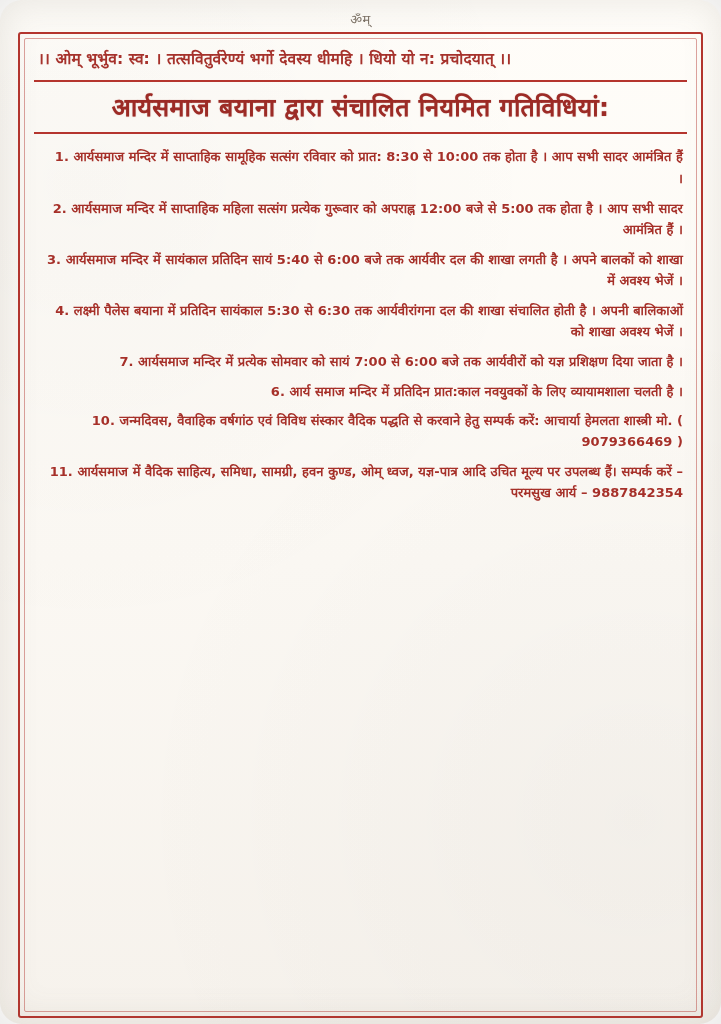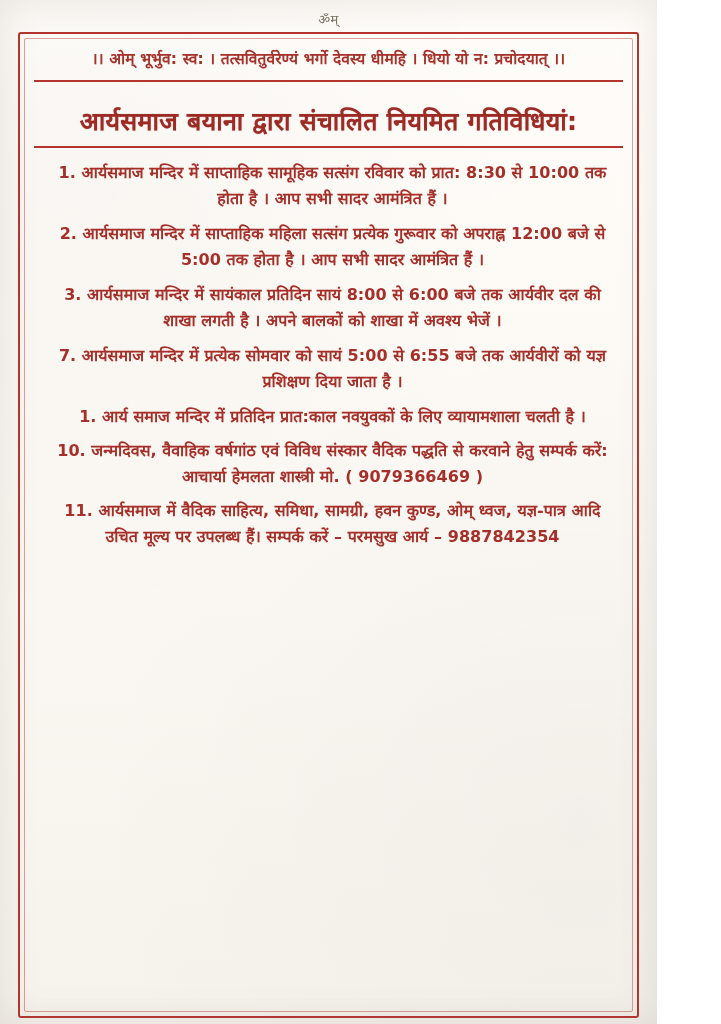--- a/index.html
+++ b/index.html
@@ -8,29 +8,30 @@
     background: #ffffff;
   }
   body {
     width: 721px;
     height: 1024px;
     overflow: hidden;
     font-family: "Liberation Sans", sans-serif;
   }
   .page {
     position: relative;
-    width: 657px;
+    width: 721px;
     height: 1024px;
     background: #fdfbf7;
     box-sizing: border-box;
     padding: 8px 18px 10px 18px;
     background-image:
       radial-gradient(circle at 12% 18%, rgba(0,0,0,0.020), rgba(0,0,0,0) 45%),
       radial-gradient(circle at 88% 80%, rgba(0,0,0,0.025), rgba(0,0,0,0) 50%),
       linear-gradient(180deg, #fffdf9 0%, #fbf8f3 55%, #f6f2ec 100%);
+    border-radius: 22px;
   }
   .page::after {
     content: "";
     position: absolute;
     left: 0; top: 0; right: 0; bottom: 0;
     pointer-events: none;
     box-shadow: inset 0 0 38px rgba(120,110,100,0.16);
   }
   .omkar {
     text-align: center;
@@ -50,55 +51,55 @@
   }
   .frame::before {
     content: "";
     position: absolute;
     left: 4px; top: 4px; right: 4px; bottom: 4px;
     border: 1px solid rgba(181,53,46,0.45);
     border-radius: 2px;
     pointer-events: none;
   }
   .mantra {
-    text-align: center;
+    text-align: left;
     color: #a6322c;
     font-size: 15.5px;
     line-height: 1.45;
     font-weight: 700;
     margin: 4px 4px 10px 4px;
     font-family: "DejaVu Sans", sans-serif;
     letter-spacing: 0.1px;
   }
   .title-band {
     border-top: 2px solid #b5352e;
     border-bottom: 2px solid #b5352e;
-    padding: 21px 4px 9px 4px;
+    padding: 7px 4px 9px 4px;
     margin: 0 0 12px 0;
     text-align: center;
   }
   .title-text {
     color: #9c2b26;
     font-size: 25px;
     font-weight: 700;
     letter-spacing: 0.3px;
     font-family: "DejaVu Sans", sans-serif;
     text-shadow: 0 0 1px rgba(156,43,38,0.5);
   }
   .items {
     padding: 0 4px;
   }
   .item {
     color: #a63029;
-    font-size: 16px;
+    font-size: 13px;
     line-height: 1.62;
     margin-bottom: 9px;
     font-family: "DejaVu Sans", sans-serif;
     font-weight: 600;
-    text-align: center;
+    text-align: right;
     letter-spacing: 0.05px;
     margin-left: 8px;
   }
   .item.tight {
     margin-bottom: 8px;
   }
 </style>
 </head>
 <body>
 
@@ -110,21 +111,22 @@
 
     <div class="mantra">।। ओम् भूर्भुव: स्व: । तत्सवितुर्वरेण्यं भर्गो देवस्य धीमहि । धियो यो न: प्रचोदयात् ।।</div>
 
     <div class="title-band">
       <div class="title-text">आर्यसमाज बयाना द्वारा संचालित नियमित गतिविधियां:</div>
     </div>
 
     <div class="items">
       <div class="item">1. आर्यसमाज मन्दिर में साप्ताहिक सामूहिक सत्संग रविवार को प्रात: 8:30 से 10:00 तक होता है । आप सभी सादर आमंत्रित हैं ।</div>
       <div class="item">2. आर्यसमाज मन्दिर में साप्ताहिक महिला सत्संग प्रत्येक गुरूवार को अपराह्न 12:00 बजे से 5:00 तक होता है । आप सभी सादर आमंत्रित हैं ।</div>
-      <div class="item">3. आर्यसमाज मन्दिर में सायंकाल प्रतिदिन सायं 8:00 से 6:00 बजे तक आर्यवीर दल की शाखा लगती है । अपने बालकों को शाखा में अवश्य भेजें ।</div>
-      <div class="item">7. आर्यसमाज मन्दिर में प्रत्येक सोमवार को सायं 5:00 से 6:55 बजे तक आर्यवीरों को यज्ञ प्रशिक्षण दिया जाता है ।</div>
-      <div class="item tight">1. आर्य समाज मन्दिर में प्रतिदिन प्रात:काल नवयुवकों के लिए व्यायामशाला चलती है ।</div>
+      <div class="item">3. आर्यसमाज मन्दिर में सायंकाल प्रतिदिन सायं 5:40 से 6:00 बजे तक आर्यवीर दल की शाखा लगती है । अपने बालकों को शाखा में अवश्य भेजें ।</div>
+      <div class="item">4. लक्ष्मी पैलेस बयाना में प्रतिदिन सायंकाल 5:30 से 6:30 तक आर्यवीरांगना दल की शाखा संचालित होती है । अपनी बालिकाओं को शाखा अवश्य भेजें ।</div>
+      <div class="item">7. आर्यसमाज मन्दिर में प्रत्येक सोमवार को सायं 7:00 से 6:00 बजे तक आर्यवीरों को यज्ञ प्रशिक्षण दिया जाता है ।</div>
+      <div class="item tight">6. आर्य समाज मन्दिर में प्रतिदिन प्रात:काल नवयुवकों के लिए व्यायामशाला चलती है ।</div>
       <div class="item">10. जन्मदिवस, वैवाहिक वर्षगांठ एवं विविध संस्कार वैदिक पद्धति से करवाने हेतु सम्पर्क करें: आचार्या हेमलता शास्त्री मो. ( 9079366469 )</div>
       <div class="item">11. आर्यसमाज में वैदिक साहित्य, समिधा, सामग्री, हवन कुण्ड, ओम् ध्वज, यज्ञ-पात्र आदि उचित मूल्य पर उपलब्ध हैं। सम्पर्क करें – परमसुख आर्य – 9887842354</div>
     </div>
 
   </div>
 </div>
 
 </body></html>

